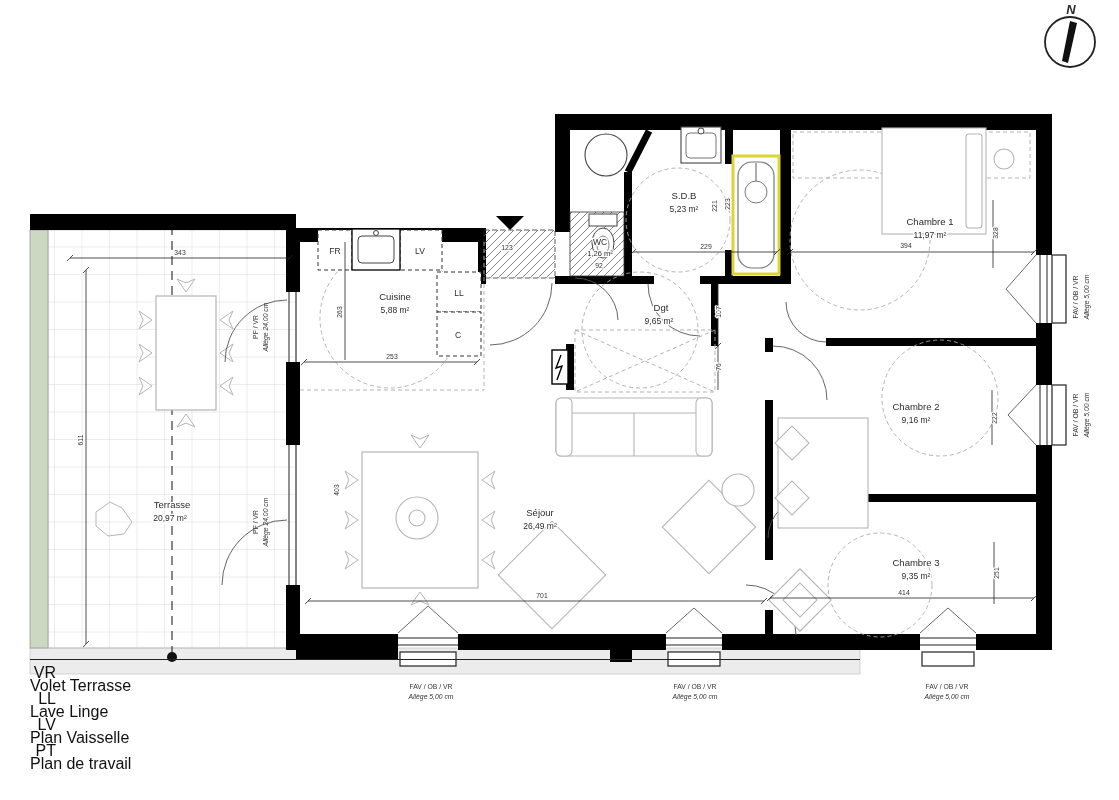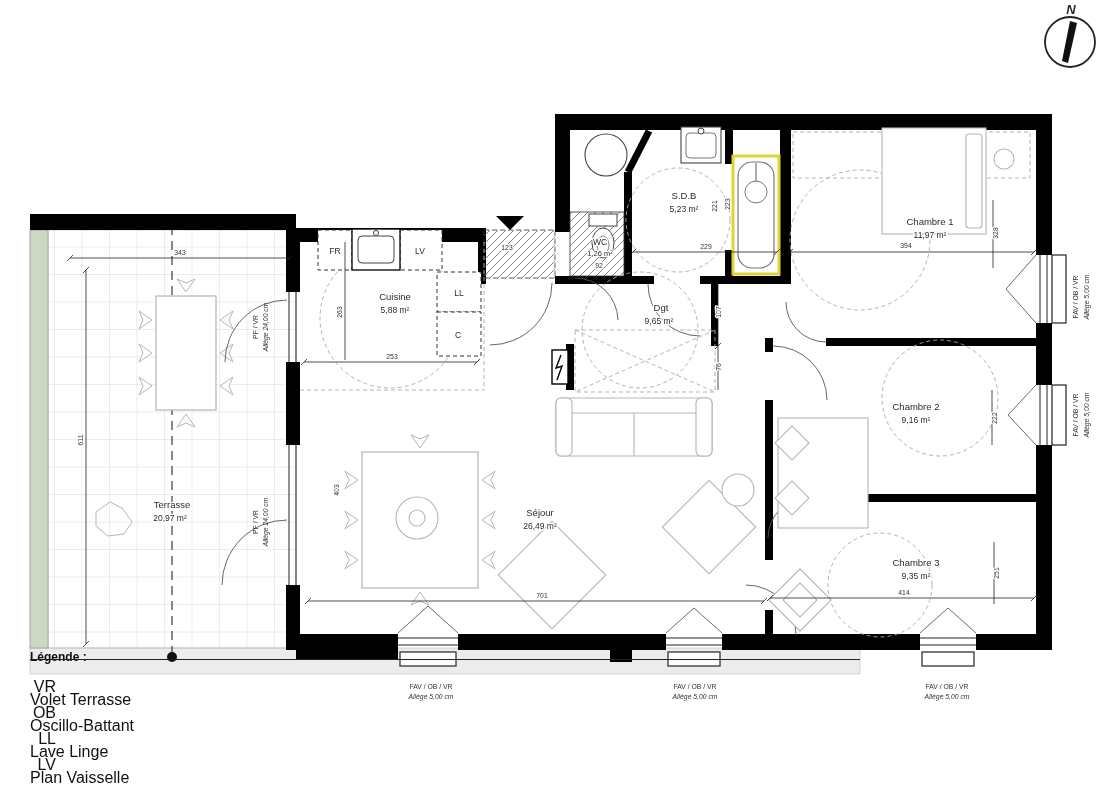--- a/index.html
+++ b/index.html
@@ -309,35 +309,34 @@
 
   <g>
     <circle cx="1070" cy="42" r="25" fill="#fff" stroke="#222" stroke-width="1.8"></circle>
     <polygon points="1062,61 1068,63 1077,23 1070,21" fill="#111"></polygon>
     <text class="north-n" x="1071" y="14" text-anchor="middle" fill="#1f3864">N</text>
   </g>
 </svg>
 
 
 <div class="legend">
-  <div class="legend-title">Légende :</div>
   <div class="legend-line"></div>
   <div class="legend-items">
     <div class="legend-row">
       <span class="legend-abbr">VR</span>
       <span>Volet Terrasse</span>
-    </div>
-    <div class="legend-row">
-      <span class="legend-abbr">OB</span>
-      <span>Oscillo-Battant</span>
     </div>
     <div class="legend-row">
       <span class="legend-abbr">LL</span>
       <span>Lave Linge</span>
     </div>
     <div class="legend-row">
       <span class="legend-abbr">LV</span>
       <span>Plan Vaisselle</span>
     </div>
+    <div class="legend-row">
+      <span class="legend-abbr">PT</span>
+      <span>Plan de travail</span>
+    </div>
   </div>
 </div>
 
 </div>
 
 </body></html>

